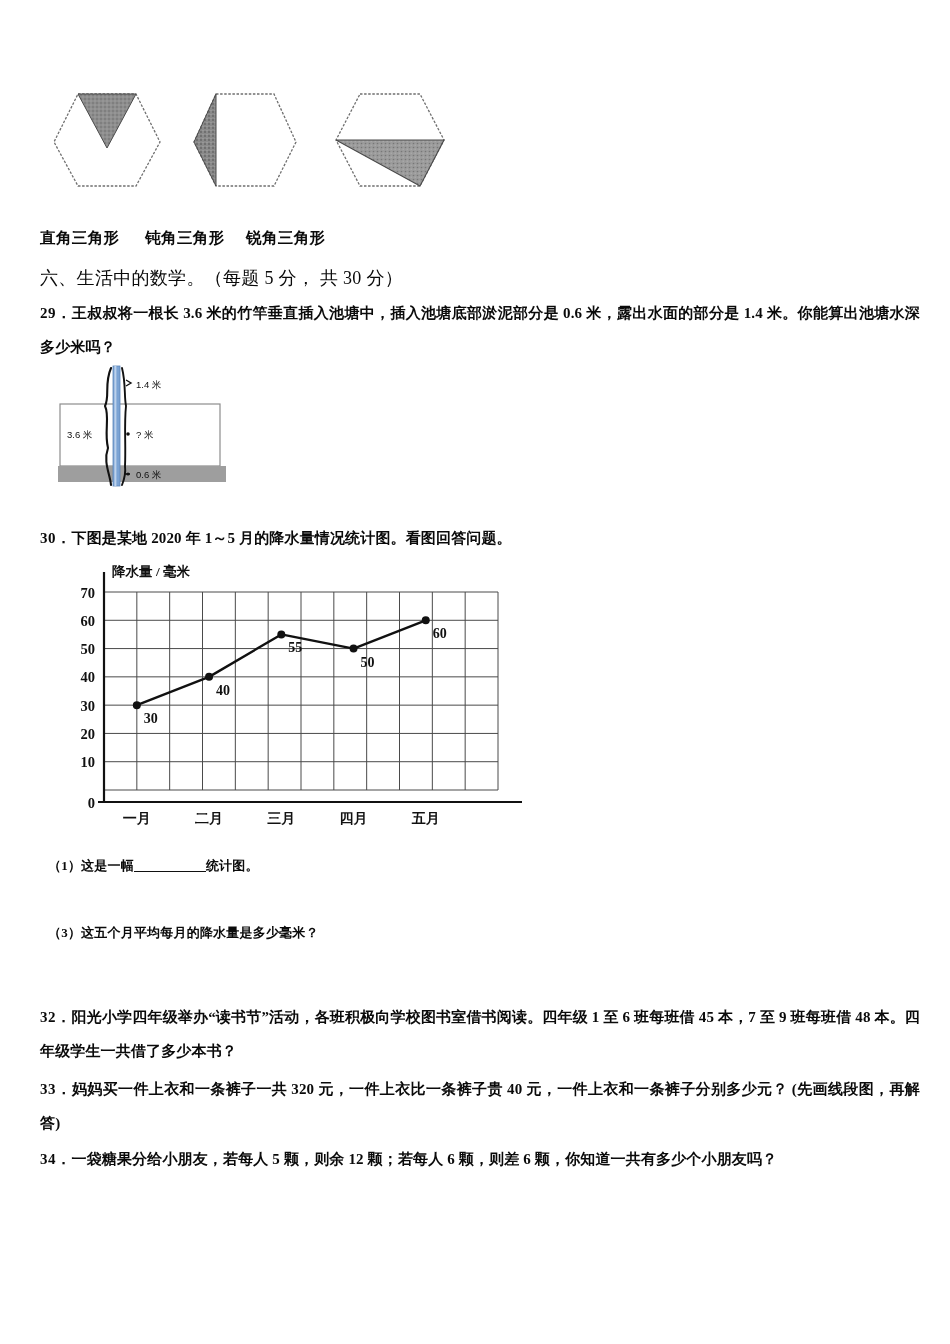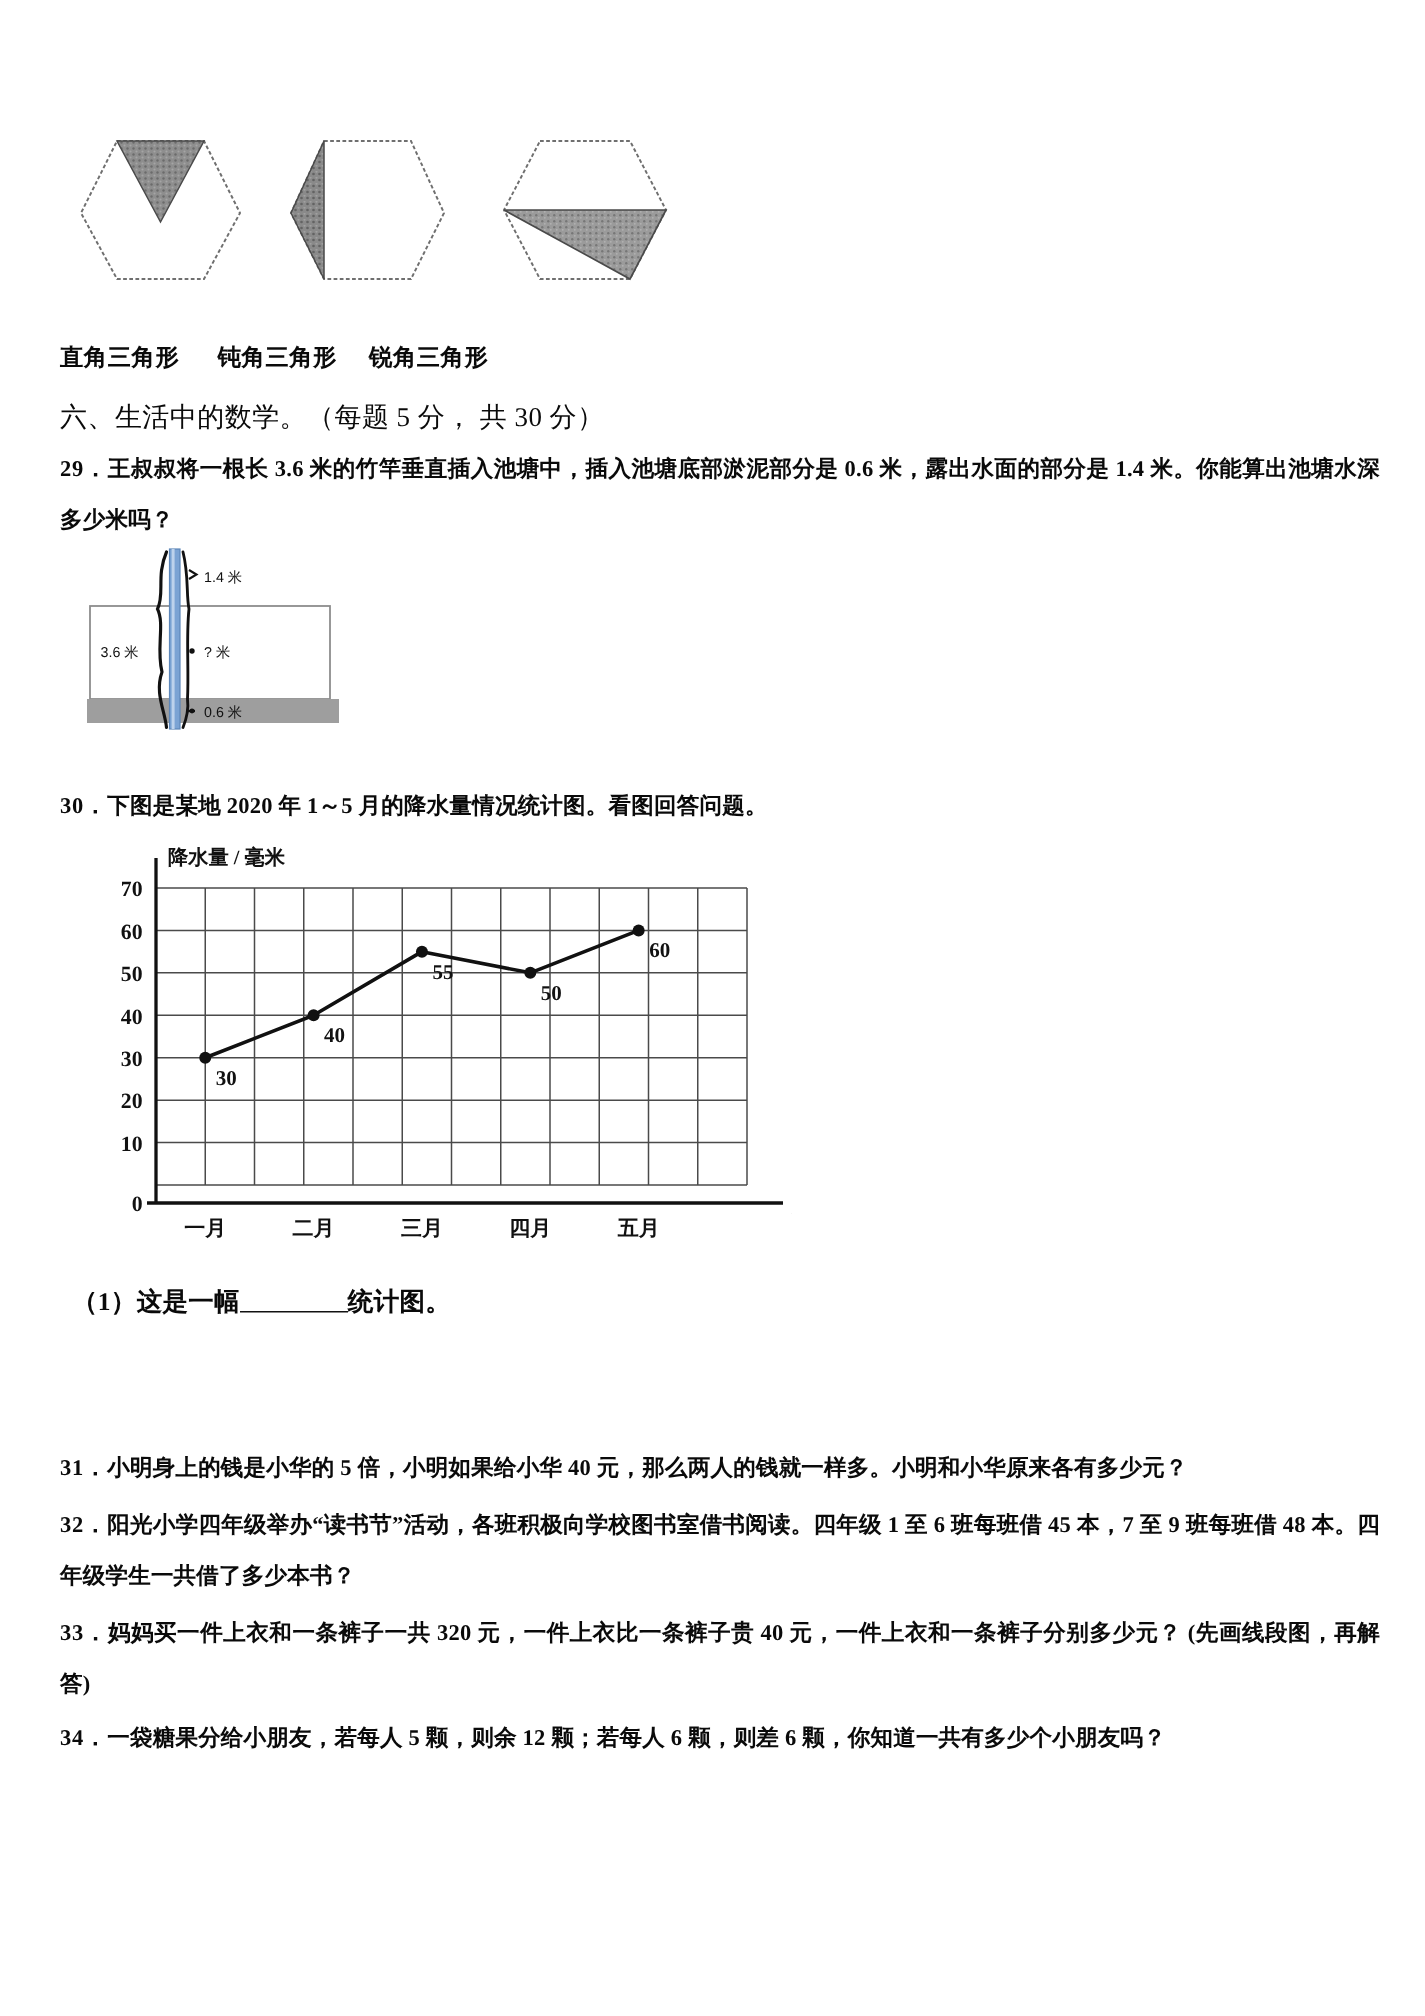--- a/index.html
+++ b/index.html
@@ -75,21 +75,21 @@
   .q29 { top: 296px; }
   .q30 { top: 521px; }
   .q31 { top: 962px; }
   .q32 { top: 1000px; }
   .q33 { top: 1072px; }
   .q34 { top: 1142px; }
 
   .sub-q {
     position: absolute;
     left: 48px;
-    font-size: 17px;
+    font-size: 13px;
     font-weight: 600;
     letter-spacing: 0.2px;
   }
   .sub-q1 { top: 856px; }
   .sub-q2 { top: 890px; }
   .sub-q3 { top: 924px; }
   .blank {
     display: inline-block;
     border-bottom: 1.4px solid #111;
     width: 72px;
@@ -252,24 +252,24 @@
         <circle cx="295.53333333333336" cy="90.57142857142856" r="4" fill="#111111"></circle>
         <text x="302.53333333333336" y="108.57142857142856" text-anchor="start" font-family="Liberation Serif, serif" font-size="14" font-weight="700" fill="#111">50</text>
         <circle cx="367.7666666666667" cy="62.285714285714306" r="4" fill="#111111"></circle>
         <text x="374.7666666666667" y="80.2857142857143" text-anchor="start" font-family="Liberation Serif, serif" font-size="14" font-weight="700" fill="#111">60</text>
       </svg>
   </div>
 
   <div class="sub-q sub-q1">
     <span>（1）这是一幅</span><span class="blank"></span><span>统计图。</span>
   </div>
-
-  <div class="q q31">
-    <span class="num">31．</span><span>小明身上的钱是小华的 5 倍，小明如果给小华 40 元，那么两人的钱就一样多。小明和小华原来各有多少元？</span>
-  </div>
+  <div class="sub-q sub-q3">
+    <span>（3）这五个月平均每月的降水量是多少毫米？</span>
+  </div>
+
 
   <div class="q q32">
     <span class="num">32．</span><span>阳光小学四年级举办“读书节”活动，各班积极向学校图书室借书阅读。四年级 1 至 6 班每班借 45 本，7 至 9 班每班借 48 本。四年级学生一共借了多少本书？</span>
   </div>
 
   <div class="q q33">
     <span class="num">33．</span><span>妈妈买一件上衣和一条裤子一共 320 元，一件上衣比一条裤子贵 40 元，一件上衣和一条裤子分别多少元？ (先画线段图，再解答)</span>
   </div>
 
   <div class="q q34">

